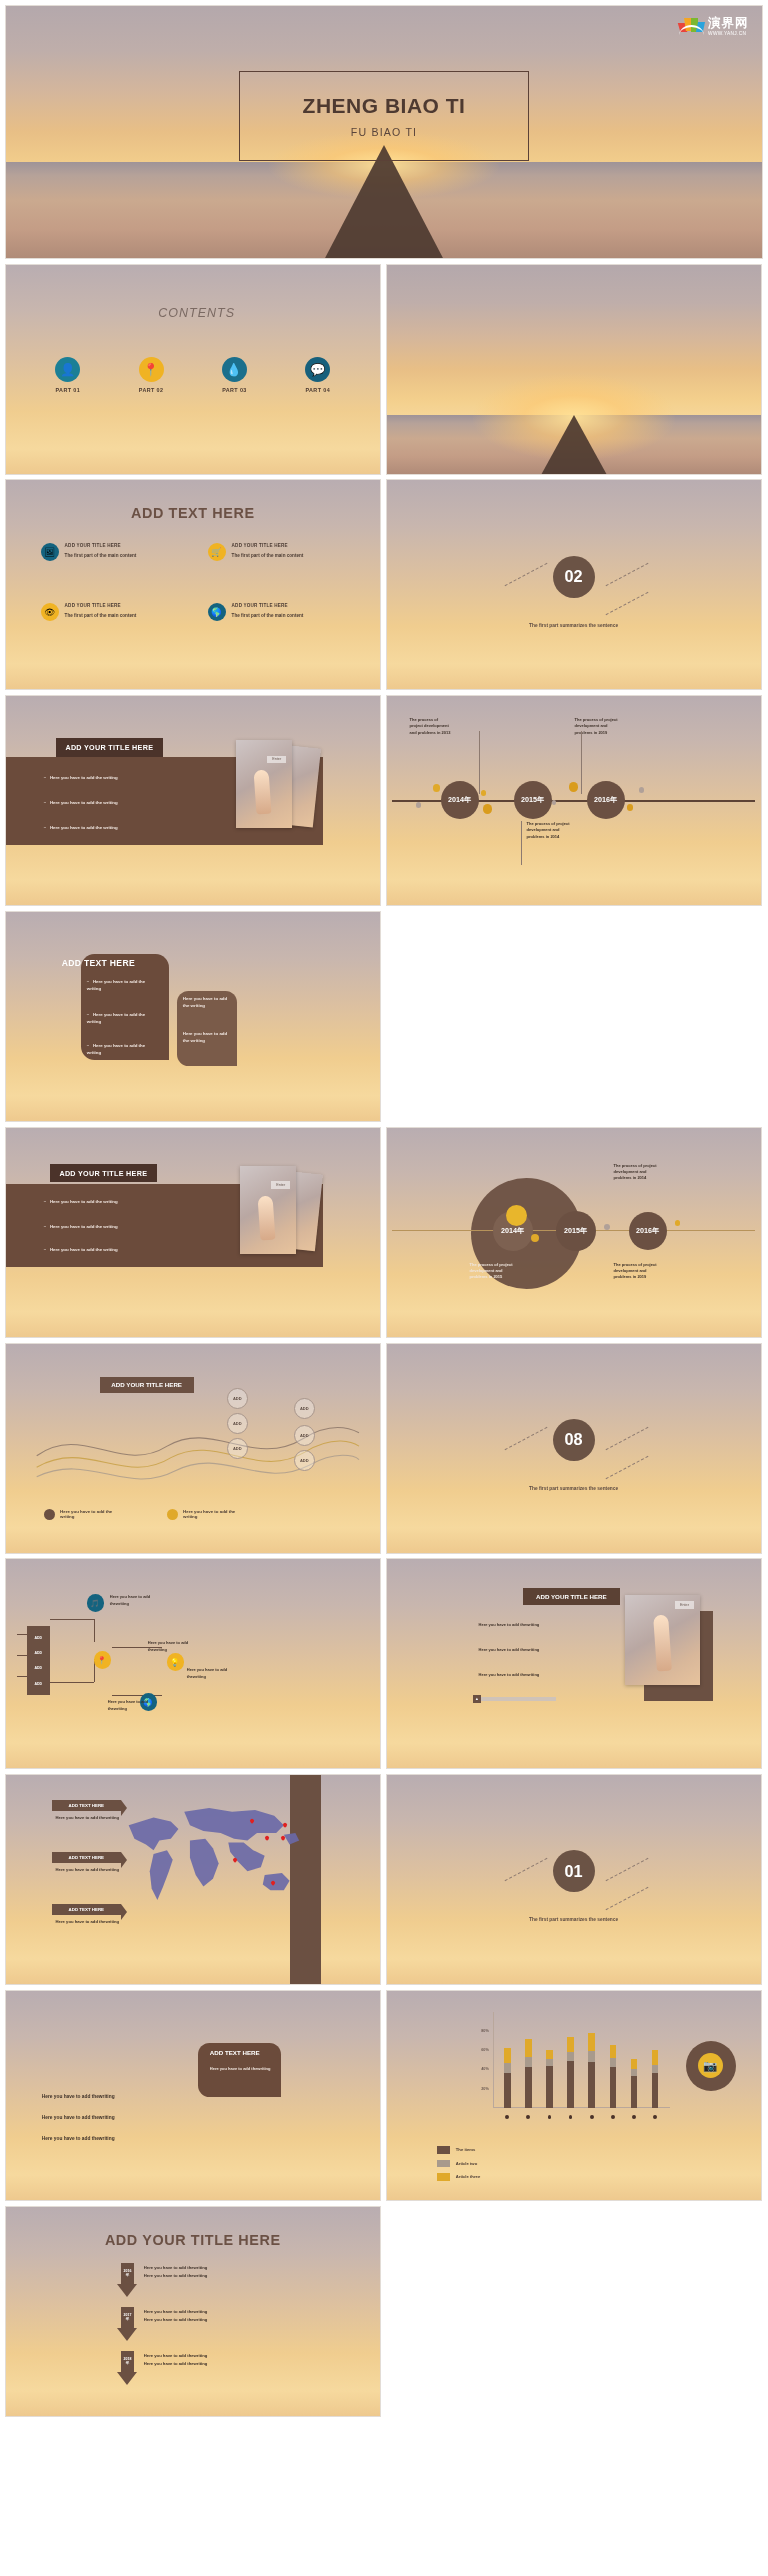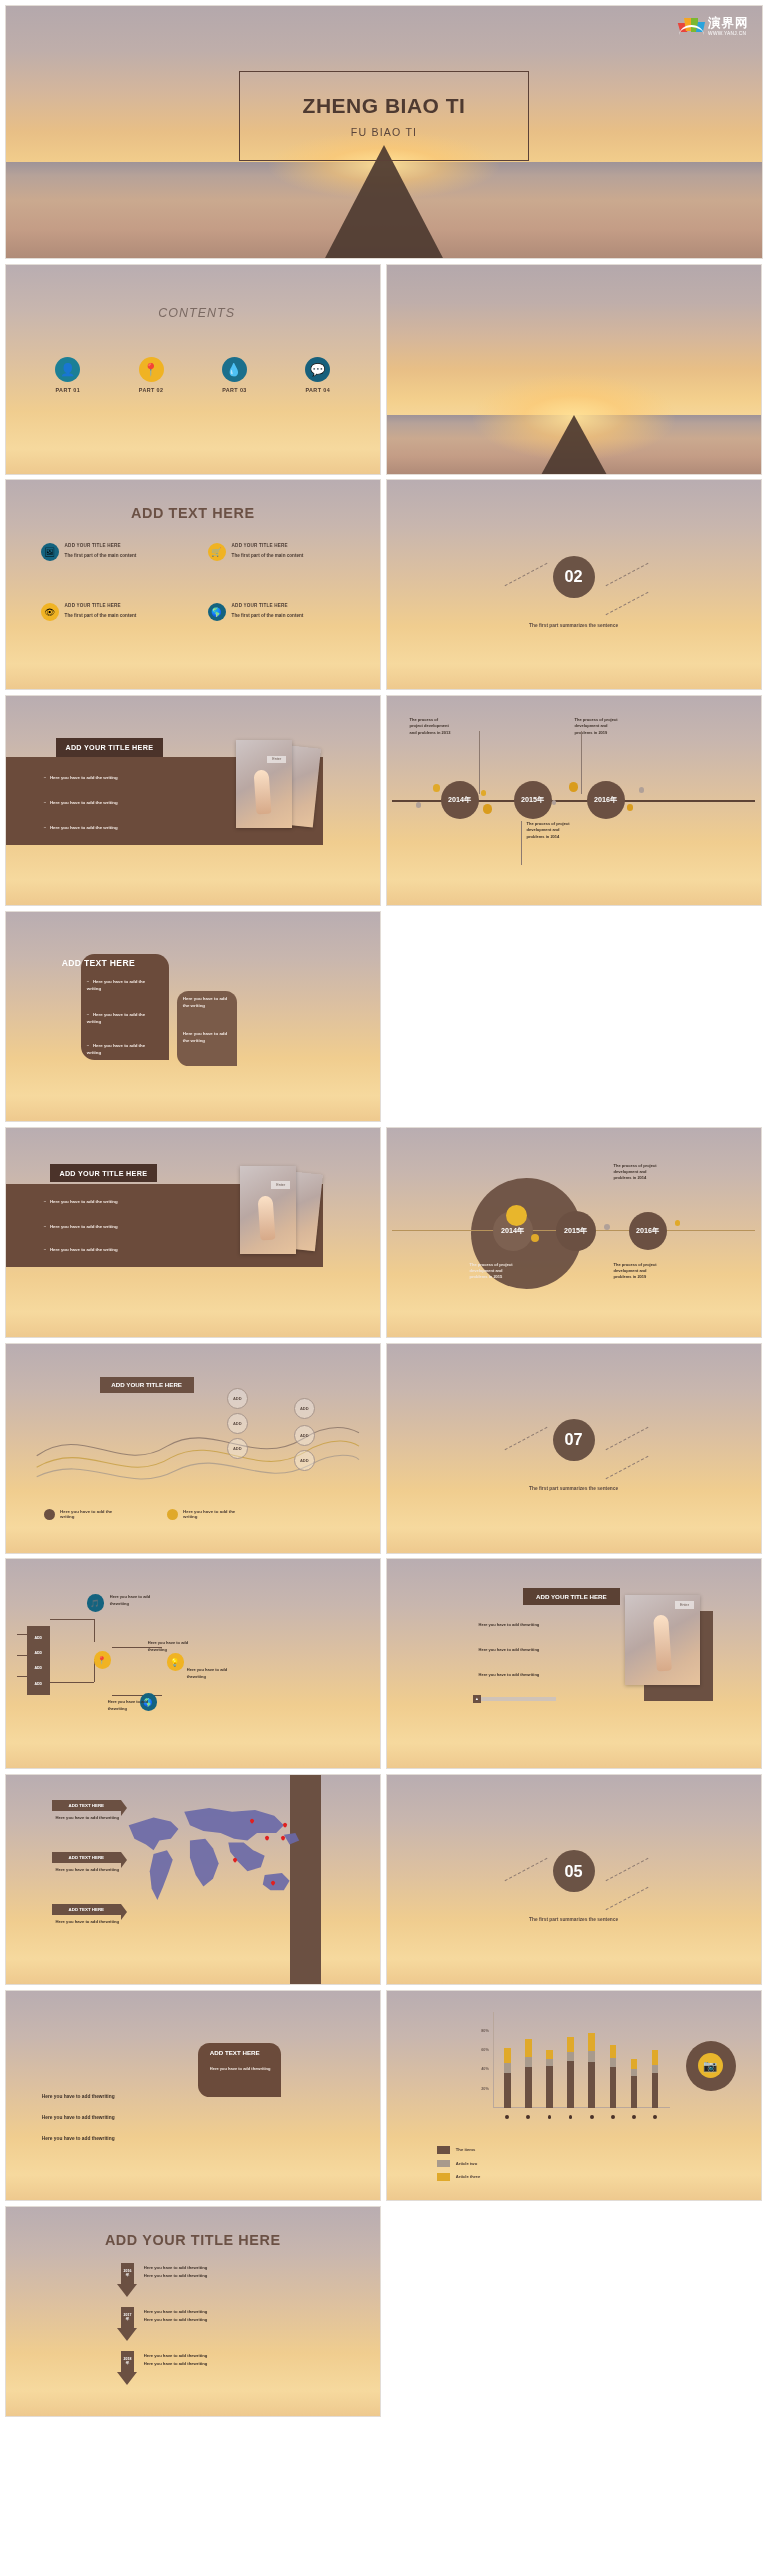--- a/index.html
+++ b/index.html
@@ -366,21 +366,21 @@
         <i style="background:#e0a92a"></i>
           <span style="width:67px">Here you have to add the writing</span>
       </div>
     </div>
 
     <div class="slide half">
       <div class="bg flat"></div>
       <div class="dashl" style="left:115px;top:94px;width:48px;transform:rotate(-28deg)"></div>
       <div class="dashl" style="left:216px;top:94px;width:48px;transform:rotate(-28deg)"></div>
       <div class="dashl" style="left:216px;top:123px;width:48px;transform:rotate(-28deg)"></div>
-      <div class="secnum">07</div>
+      <div class="secnum">08</div>
       <div class="seccap">The first part summarizes the sentence</div>
     </div>
   </div>
 
   <div class="row">
     <div class="slide half">
       <div class="bg flat"></div>
       <div class="mm-bar" style="left:21px;top:67px;width:23px;height:61px">
         <span>ADD</span>
         <span>ADD</span>
@@ -460,21 +460,21 @@
       <div class="pin" style="left:275px;top:61px"></div>
       <div class="pin" style="left:227px;top:83px"></div>
       <div class="pin" style="left:265px;top:106px"></div>
     </div>
 
     <div class="slide half">
       <div class="bg flat"></div>
       <div class="dashl" style="left:115px;top:94px;width:48px;transform:rotate(-28deg)"></div>
       <div class="dashl" style="left:216px;top:94px;width:48px;transform:rotate(-28deg)"></div>
       <div class="dashl" style="left:216px;top:123px;width:48px;transform:rotate(-28deg)"></div>
-      <div class="secnum">05</div>
+      <div class="secnum">01</div>
       <div class="seccap">The first part summarizes the sentence</div>
     </div>
   </div>
 
   <div class="row">
     <div class="slide half">
       <div class="bg flat"></div>
       <div class="panel" style="left:192px;top:52px;width:83px;height:54px;border-radius:11.5px 11.5px 0 11.5px;background:#6b4b3b"></div>
       <div class="ct w" style="left:204px;top:58px;font-size:6.2px;font-weight:bold">ADD TEXT HERE</div>
       <div class="ct tiny2" style="left:204px;top:75px;width:61px;color:#f0e6de">Here you have to add thewriting</div>

